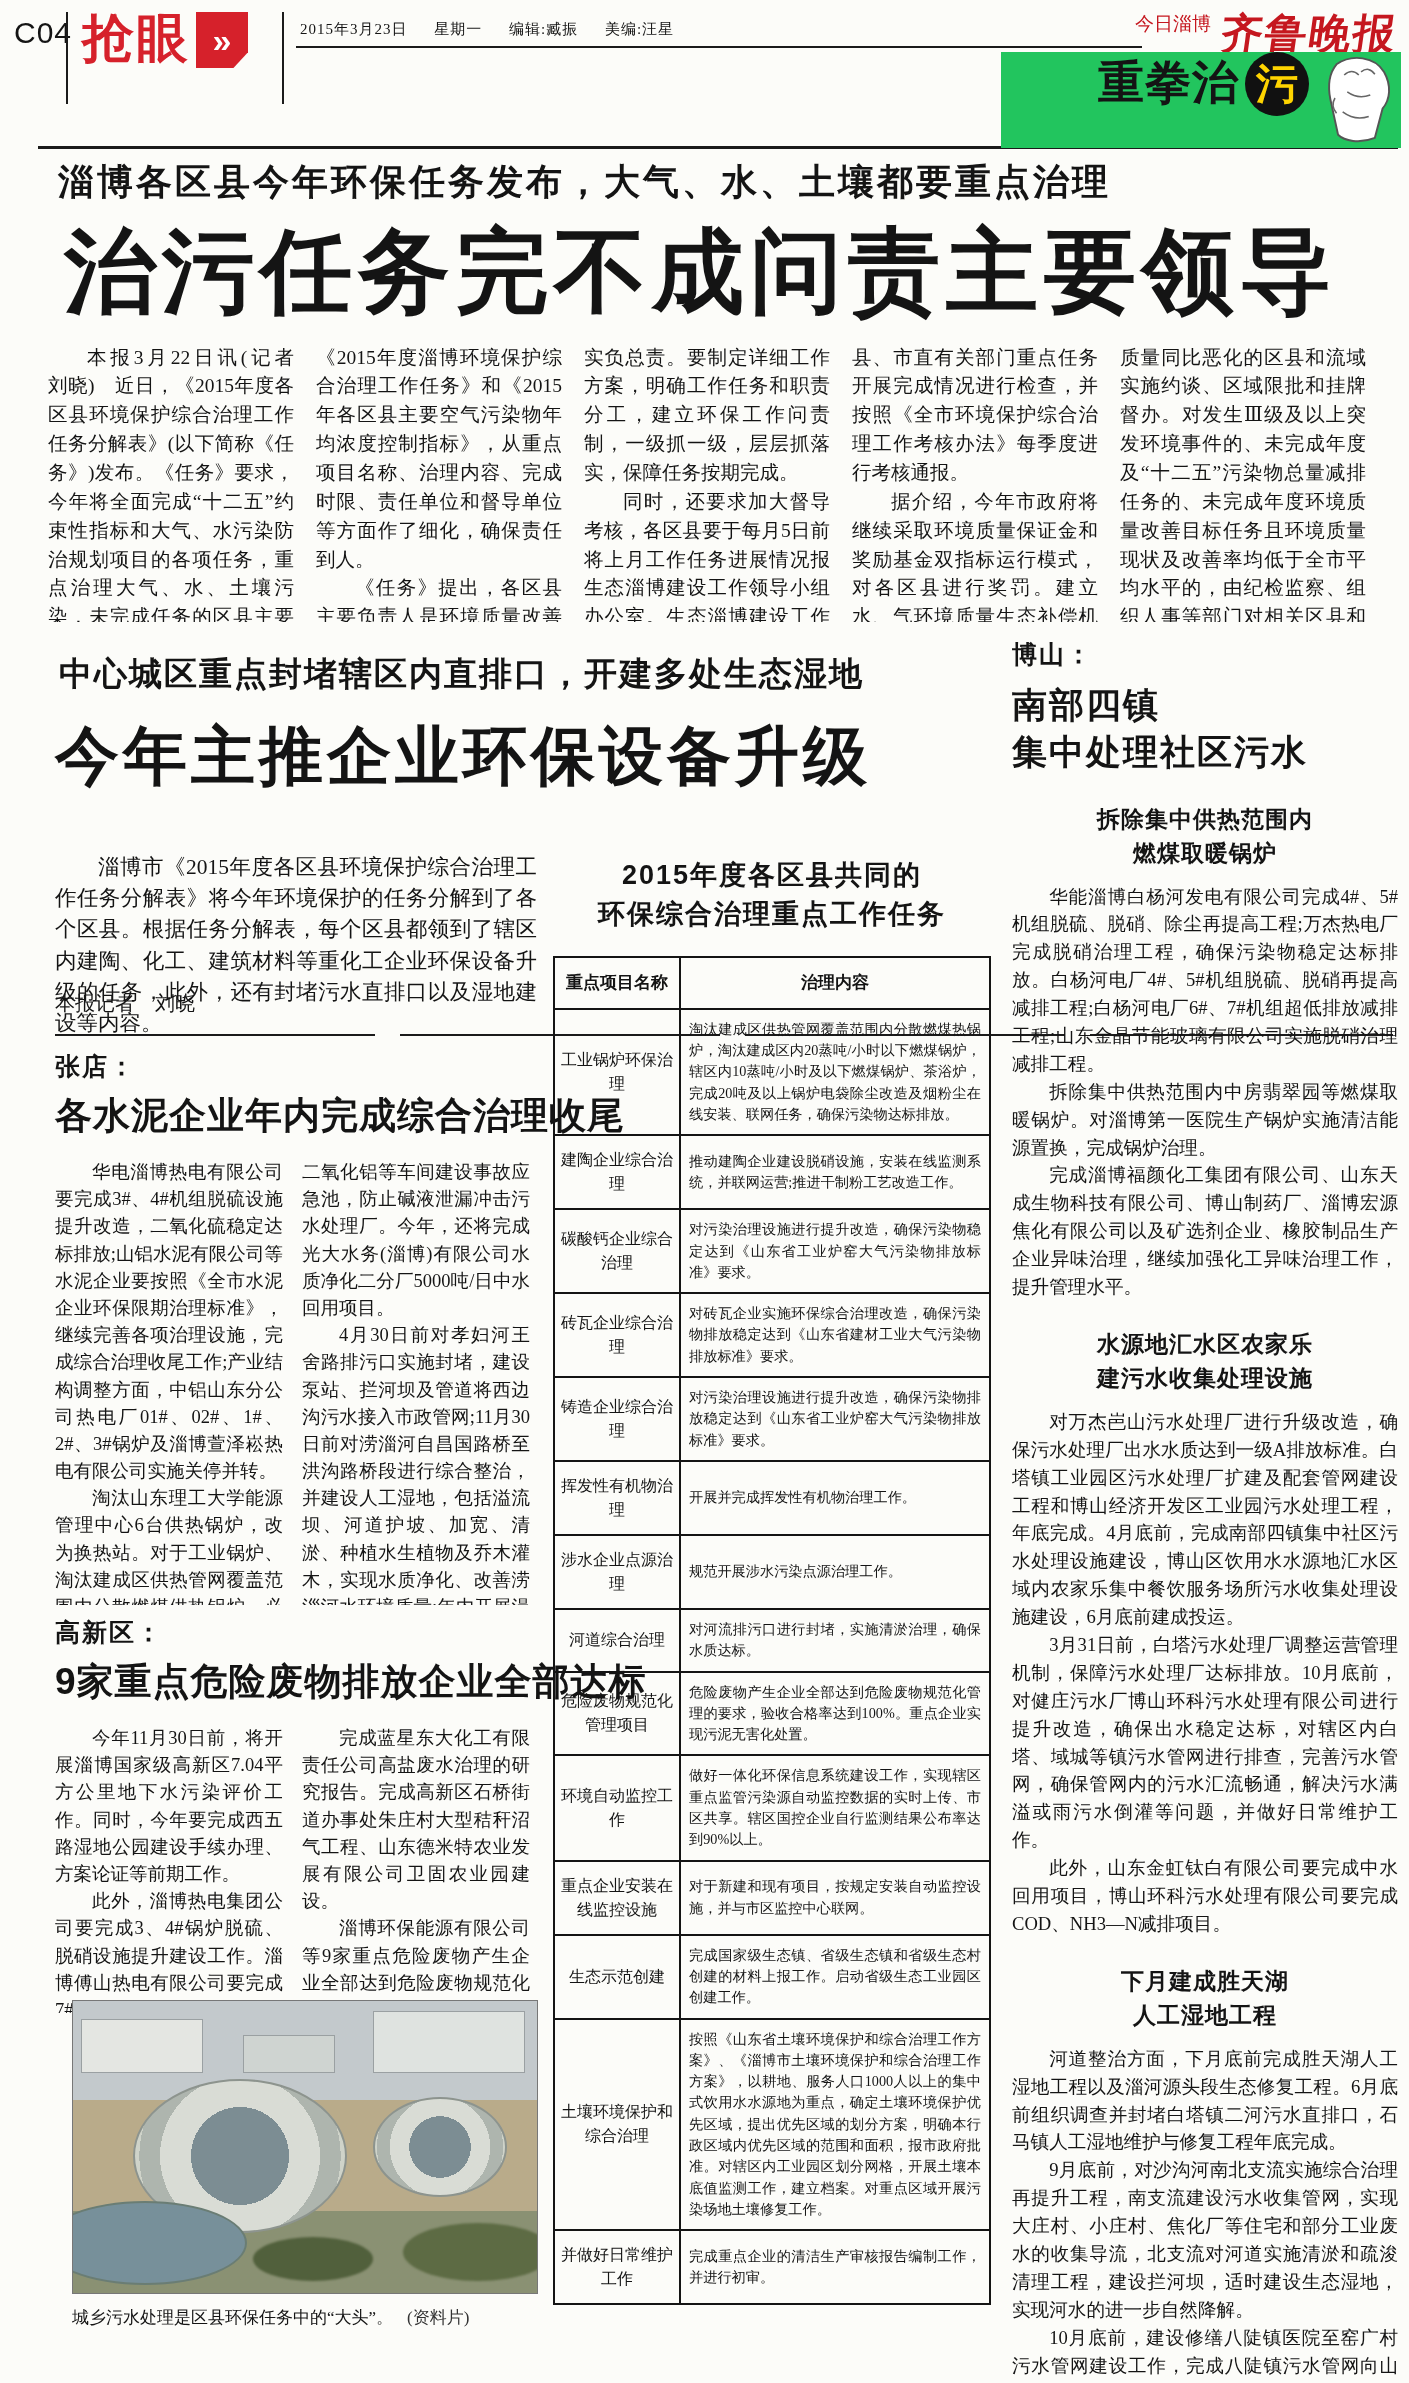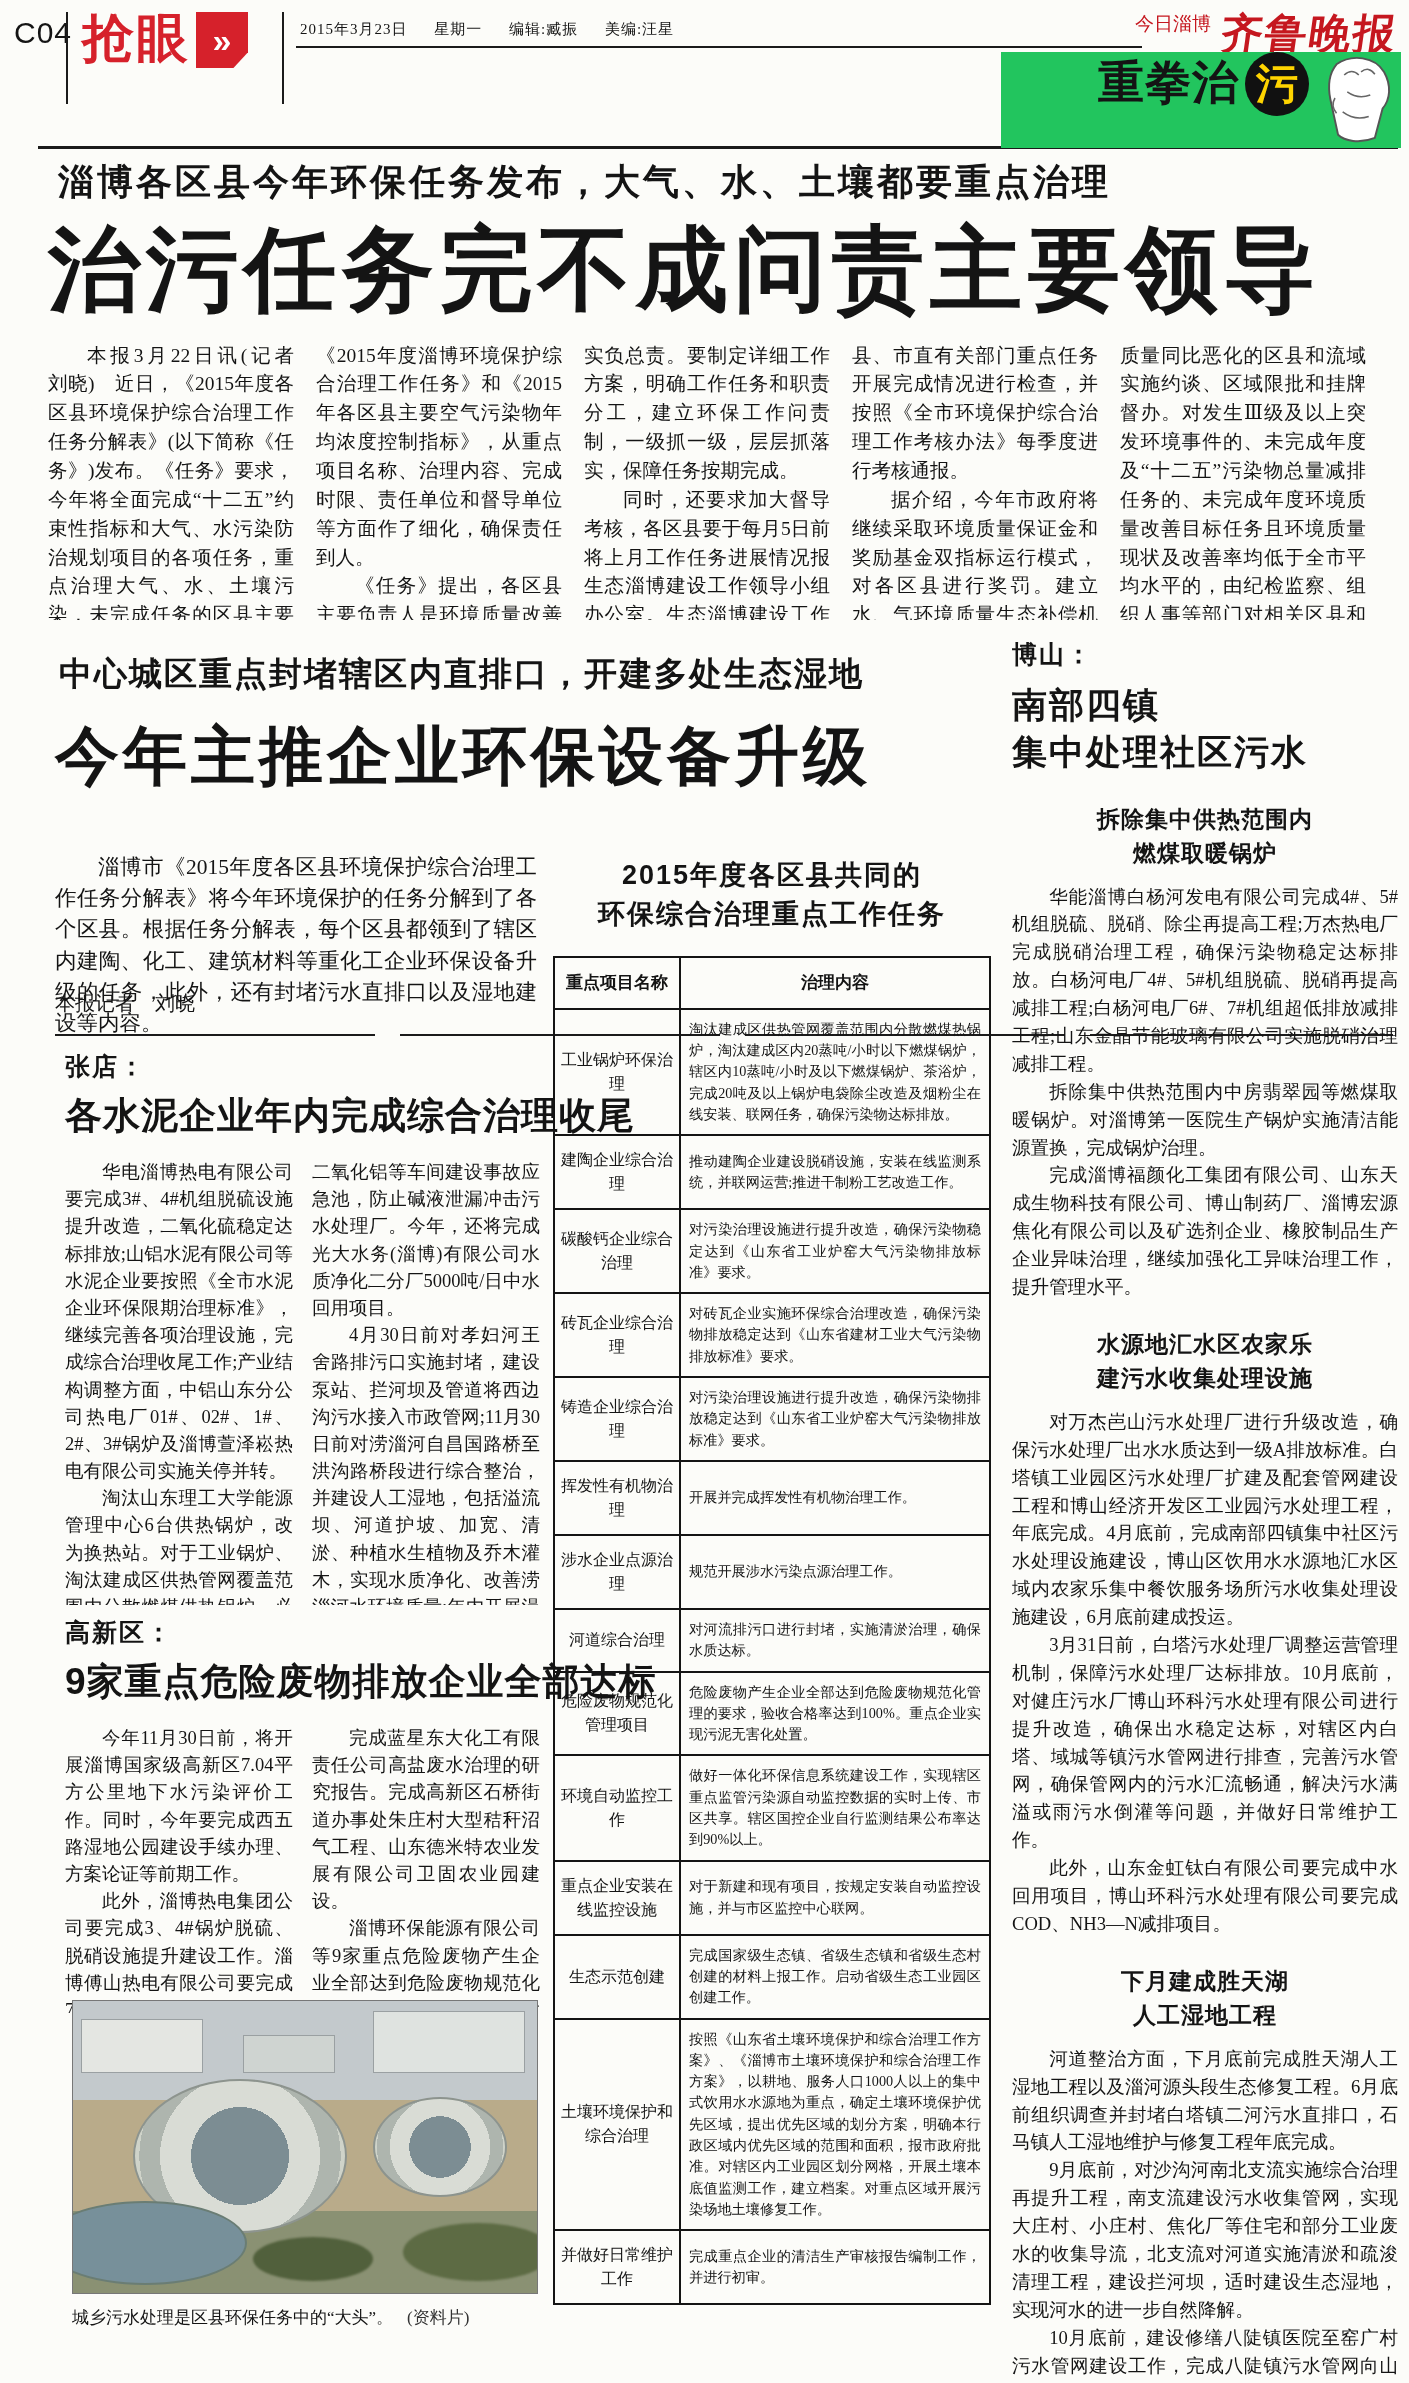--- a/index.html
+++ b/index.html
@@ -20,35 +20,35 @@
   .masthead .small{font-size:19px;font-weight:normal;margin-right:10px;vertical-align:18px;}
   .masthead .big{font-size:42px;font-weight:900;display:inline-block;transform:skewX(-8deg);letter-spacing:2px;}
   .campaign{position:absolute;right:8px;top:52px;width:400px;height:96px;background:#22c55e;display:flex;align-items:flex-start;justify-content:flex-end;}
   .campaign .black-text{font-size:46px;font-weight:900;letter-spacing:1px;}
   .wu-circle{width:64px;height:64px;border-radius:50%;background:#111;color:#ffd400;display:flex;align-items:center;
              justify-content:center;font-size:42px;font-weight:900;margin:0 6px;}
   .fist{width:86px;height:92px;}
   
   .lead{position:absolute;left:48px;top:158px;width:1318px;}
   .lead-kicker{font-size:36px;font-weight:bold;letter-spacing:3px;margin:0 0 14px 10px;}
-  .lead-headline{font-size:92px;font-weight:900;letter-spacing:6px;margin:0;line-height:1.05;white-space:nowrap;}
+  .lead-headline{font-size:92px;font-weight:900;letter-spacing:6px;margin:16px;line-height:1.05;white-space:nowrap;}
   .lead-cols{display:flex;gap:22px;margin-top:24px;height:278px;overflow:hidden;}
   .lead-col{flex:1;font-size:19.5px;line-height:1.48;text-align:justify;}
   p.par{margin:0;text-indent:2em;}
   p.cont{margin:0;text-indent:0;}
   
   .feature-head{position:absolute;left:55px;top:652px;width:950px;}
   .feature-kicker{font-size:33px;font-weight:bold;letter-spacing:2px;margin:0 0 16px 4px;}
   .feature-headline{font-size:64px;font-weight:900;letter-spacing:4px;margin:0;white-space:nowrap;}
   
   .intro{position:absolute;left:55px;top:852px;width:482px;font-size:21.5px;line-height:1.45;text-align:justify;}
   .byline{position:absolute;left:55px;top:990px;font-size:20px;text-align:center;}
   .byline-sep{position:absolute;left:55px;top:1034px;width:1338px;height:2px;
               background:repeating-linear-gradient(to right,#1b1b1b 0 320px,transparent 320px 345px);}
-  .zone{position:absolute;left:55px;width:482px;margin-left:10px;}
+  .zone{position:absolute;left:55px;width:482px;}
   .zone-label{font-size:25px;font-weight:bold;letter-spacing:2px;margin:0;}
   .zone-headline{font-size:37px;font-weight:900;letter-spacing:1px;margin:8px 0 0 0;white-space:nowrap;}
   .zone-cols{display:flex;gap:19px;margin-top:18px;overflow:hidden;}
   .zone-col{width:228px;font-size:18.5px;line-height:1.47;text-align:justify;}
   #zhangdian{top:1050px;} #zhangdian .zone-cols{height:446px;}
   #gaoxin{top:1616px;} #gaoxin .zone-cols{height:288px;}
   
   .photo{position:absolute;left:72px;top:2000px;width:464px;height:292px;border:1px solid #777;
          background:linear-gradient(#c3c9cc 0 34%, #b9ab8a 34% 72%, #8a9173 72% 100%);overflow:hidden;}
   .ph-building{position:absolute;background:#e4e6e2;border:1px solid #9aa0a2;}

